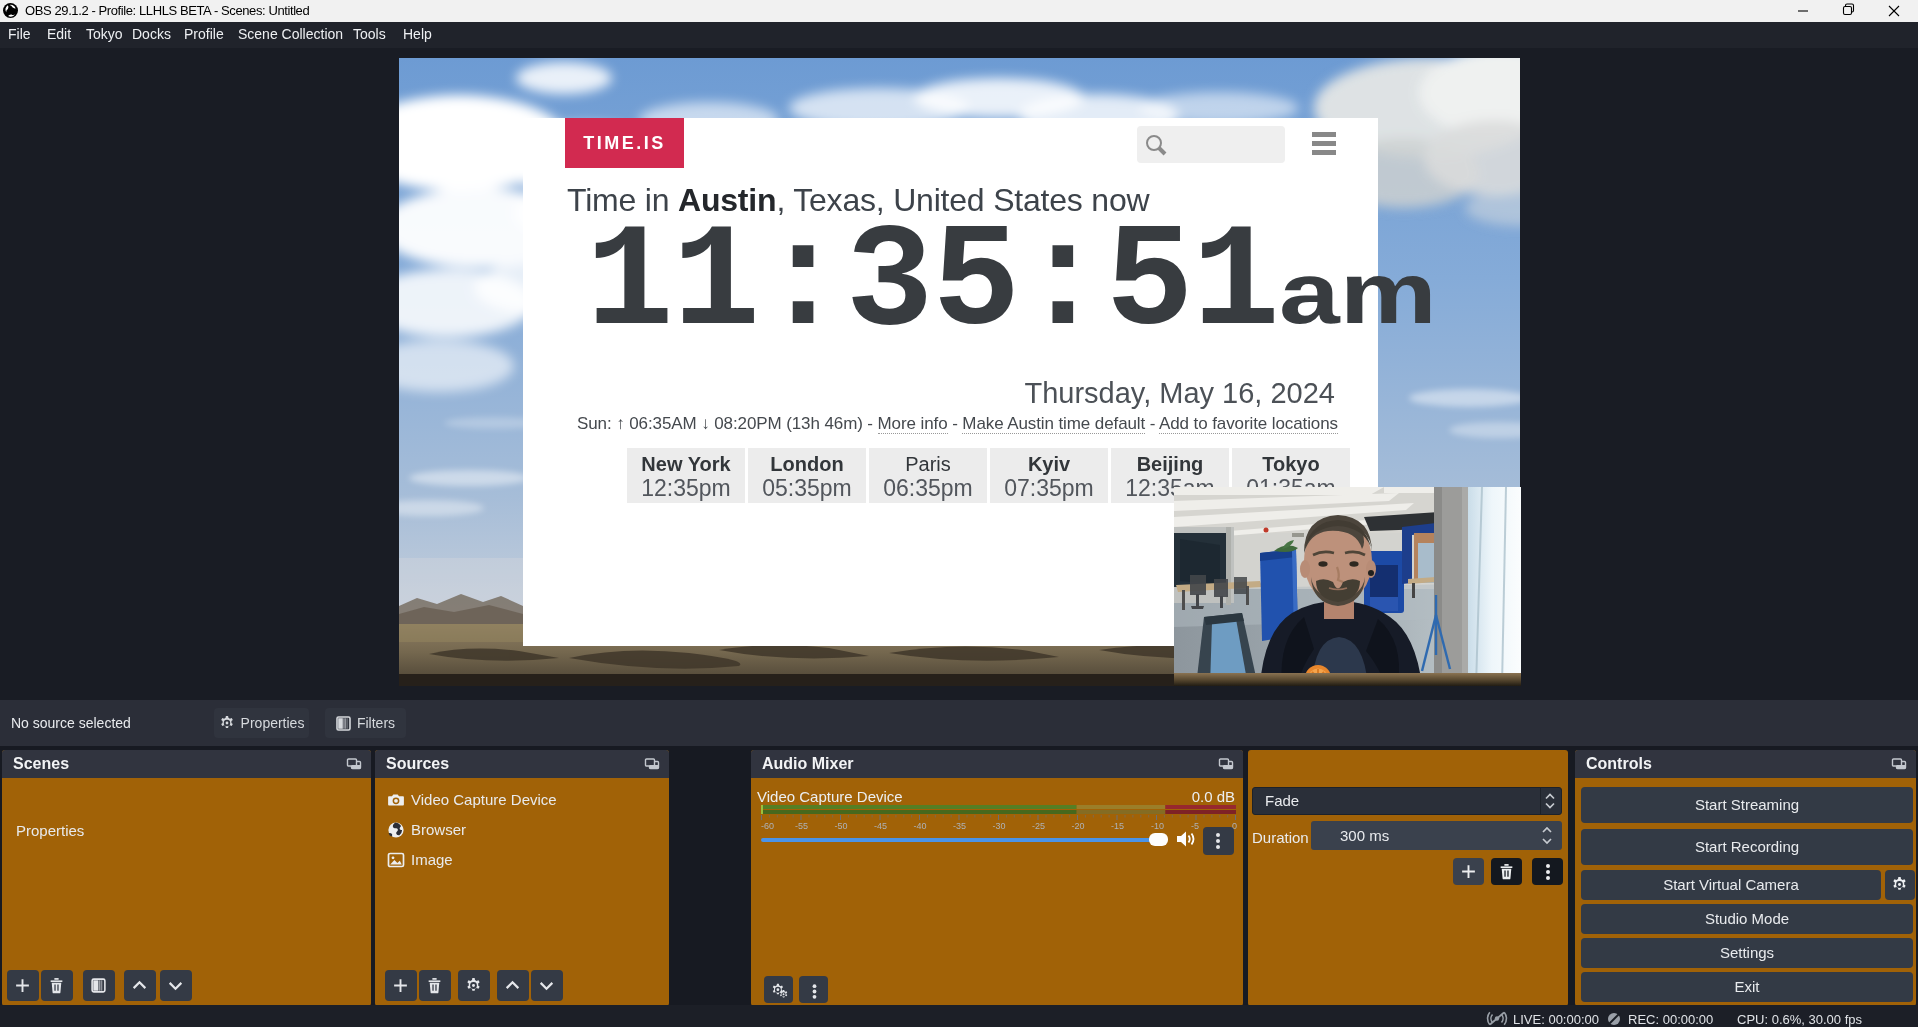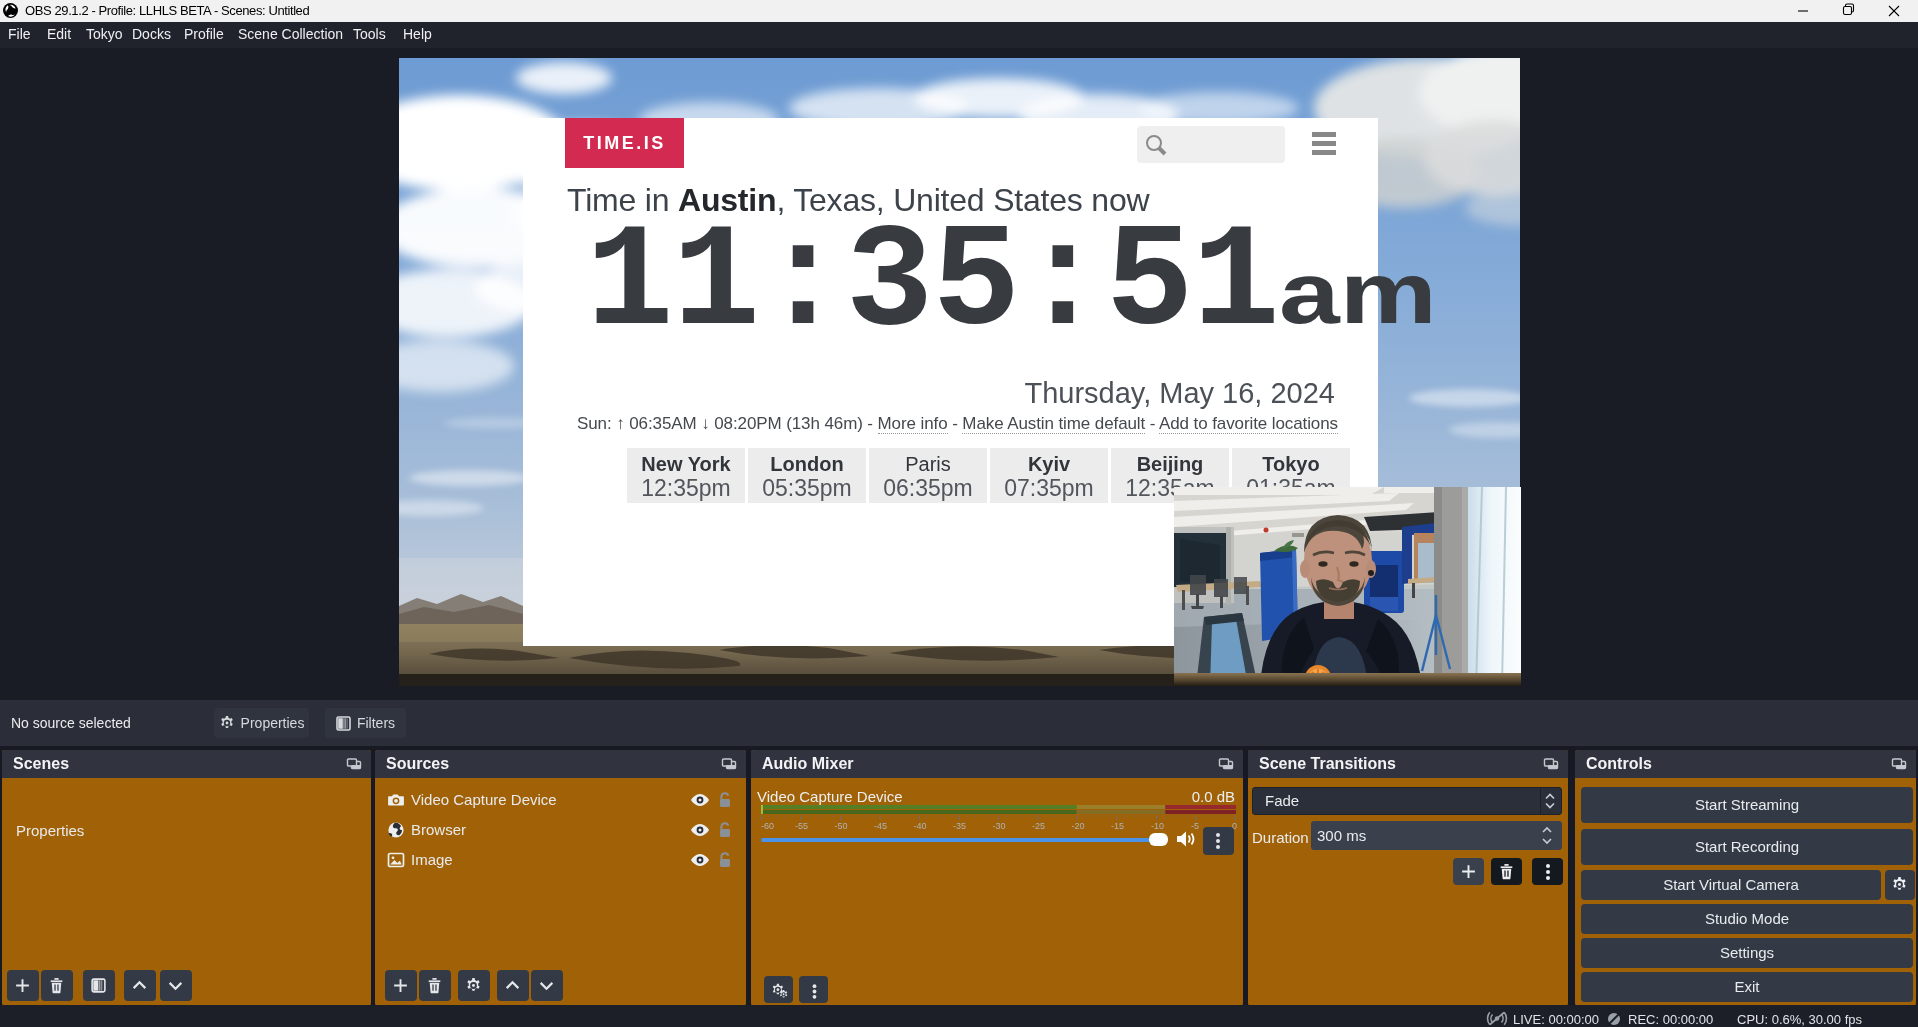--- a/index.html
+++ b/index.html
@@ -365,21 +365,21 @@
         <svg viewBox="0 0 16 16">
           <path d="M2.5 10.5 L8 5 l5.5 5.5" fill="none" stroke="#e4e6ea" stroke-width="2.1"></path>
         </svg>
       </div>
     <div class="abs ibtn" style="left:158px;">
         <svg viewBox="0 0 16 16">
           <path d="M2.5 5.5 L8 11 l5.5 -5.5" fill="none" stroke="#e4e6ea" stroke-width="2.1"></path>
         </svg>
       </div>
   </div>
-  <div class="panel" id="p-sources" style="left:375px; top:750px; width:371px; height:256px;">
+  <div class="panel" id="p-sources" style="left:375px; top:750px; width:294px; height:256px;">
     <div class="phead">Sources<svg class="pop" style="right:9px;" viewBox="0 0 16 16">
           <g fill="none" stroke="#c3c7ce" stroke-width="1.4">
             <rect x="1.5" y="3" width="9" height="7" rx="1"></rect>
             <path d="M5.5 10 v1.5 a1 1 0 0 0 1 1 h7 a1 1 0 0 0 1 -1 v-5 a1 1 0 0 0 -1 -1 h-3"></path>
           </g>
           <rect x="5.5" y="9" width="9" height="3.8" fill="#c3c7ce"></rect>
         </svg></div>
     <div class="srow" style="top:35px;">
       <svg class="sic" viewBox="0 0 18 18">
           <path d="M2 5.2 h3 l1.3 -1.7 h4.4 L12 5.2 h4 a0.9 0.9 0 0 1 0.9 0.9 v7.5 a0.9 0.9 0 0 1 -0.9 0.9 H2 a0.9 0.9 0 0 1 -0.9 -0.9 V6.1 A0.9 0.9 0 0 1 2 5.2 Z M9 6.4 a3.4 3.4 0 1 0 0 6.8 a3.4 3.4 0 0 0 0 -6.8 Z M9 7.9 a1.9 1.9 0 1 1 0 3.8 a1.9 1.9 0 0 1 0 -3.8 Z M13.9 6 h1.6 v1.2 h-1.6 Z" fill="#eceef0"></path>
@@ -592,37 +592,30 @@
         <svg viewBox="0 0 16 16">
           <g fill="#e4e6ea">
             <circle cx="8" cy="3" r="1.8"></circle>
             <circle cx="8" cy="8" r="1.8"></circle>
             <circle cx="8" cy="13" r="1.8"></circle>
           </g>
         </svg>
       </div>
   </div>
   <div class="panel" id="p-trans" style="left:1248px; top:750px; width:320px; height:256px;">
-    <div class="phead">Scene Transitions<svg class="pop" style="right:9px;" viewBox="0 0 16 16">
-          <g fill="none" stroke="#c3c7ce" stroke-width="1.4">
-            <rect x="1.5" y="3" width="9" height="7" rx="1"></rect>
-            <path d="M5.5 10 v1.5 a1 1 0 0 0 1 1 h7 a1 1 0 0 0 1 -1 v-5 a1 1 0 0 0 -1 -1 h-3"></path>
-          </g>
-          <rect x="5.5" y="9" width="9" height="3.8" fill="#c3c7ce"></rect>
-        </svg></div>
 
     <div class="abs" style="left:4px; top:37px; width:310px; height:28px; background:#2a2f39; border:1px solid #1d222a; border-radius:3px; color:#e9ebee; font-size:15px; line-height:26px; padding-left:12px;">Fade
       <div class="abs" style="right:20px; top:0; width:1px; height:26px; background:#1d222a;"></div>
       <svg class="abs" style="right:4px; top:4px;" width="14" height="18" viewBox="0 0 14 18">
           <path d="M3 6.5 L7 2.5 L11 6.5 M3 11.5 L7 15.5 L11 11.5" fill="none" stroke="#c6cad0" stroke-width="1.7"></path>
         </svg>
     </div>
 
     <div class="abs" style="left:4px; top:79px; font-size:15px; color:#e9ebee;">Duration</div>
-    <div class="abs" style="left:63px; top:71px; width:251px; height:29px; background:#3a414d; border-radius:3px; color:#e9ebee; font-size:15px; line-height:29px; padding-left:6px;">300 ms
+    <div class="abs" style="left:63px; top:71px; width:251px; height:29px; background:#3a414d; border-radius:3px; color:#e9ebee; font-size:15px; line-height:29px; padding-left:29px;">300 ms
       <svg class="abs" style="right:8px; top:3px;" width="14" height="23" viewBox="0 0 14 23">
           <path d="M3 8 L7 4 L11 8 M3 15 L7 19 L11 15" fill="none" stroke="#c6cad0" stroke-width="1.7"></path>
         </svg>
     </div>
 
     <div class="abs" style="left:205px; top:108px; width:31px; height:27px; background:#3a414d; border-radius:4px;">
         <svg style="position:absolute; left:7px; top:5px;" width="17" height="17" viewBox="0 0 16 16">
           <path d="M7.1 2 h1.8 v5.1 H14 v1.8 H8.9 V14 H7.1 V8.9 H2 V7.1 h5.1 Z" fill="#eceef0"></path>
         </svg>
       </div>

